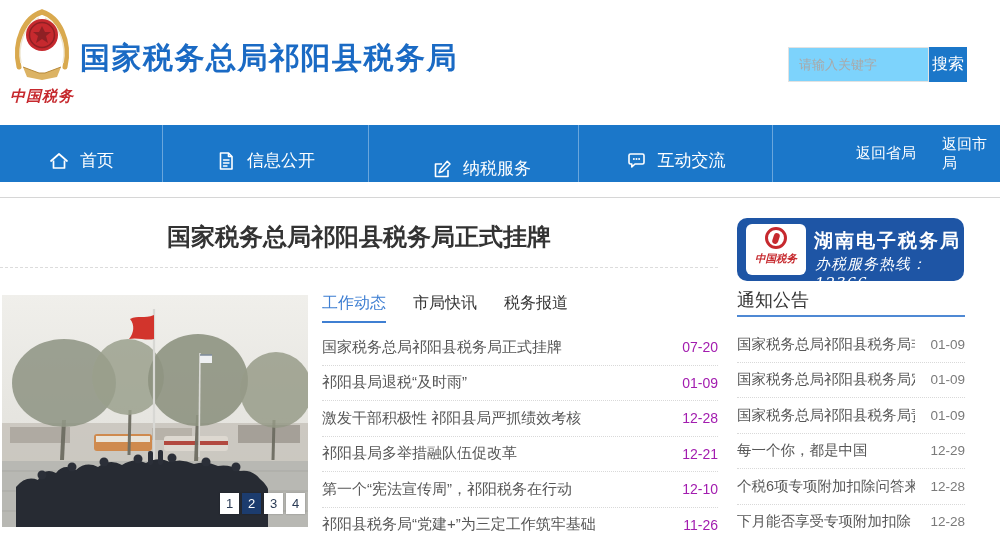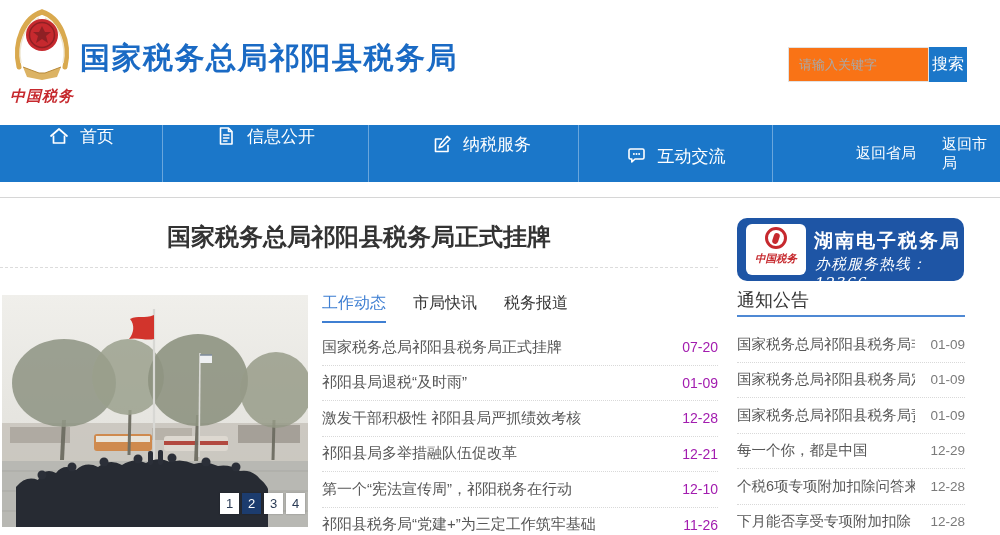--- a/index.html
+++ b/index.html
@@ -8,30 +8,30 @@
           font-family:"Liberation Sans","DejaVu Sans",sans-serif; }
 
   
   .header { position:absolute; left:0; top:0; width:1000px; height:125px; background:#fff; }
   .logo { position:absolute; left:8px; top:5px; width:68px; height:102px; text-align:center; }
   .logo-script { font-family:"DejaVu Serif",serif; font-style:italic; font-weight:bold;
                  font-size:15px; color:#c6292e; letter-spacing:1px; margin-top:-2px; }
   .site-title { position:absolute; left:80px; top:38px; font-size:30px; font-weight:bold;
                 color:#1a6ac4; letter-spacing:1.5px; }
   .search-box { position:absolute; left:788px; top:47px; display:flex; }
-  .search-input { width:141px; height:35px; border:1px solid #e2e2e2; background:#f97316;
+  .search-input { width:141px; height:35px; border:1px solid #e2e2e2; background:#7dd3fc;
                   padding:0 10px; font-size:13px; color:#333; outline:none;
                   font-family:"Liberation Sans","DejaVu Sans",sans-serif; }
   .search-input::placeholder { color:#a9a9a9; }
   .search-btn { width:38px; height:35px; background:#1b77c9; color:#fff; border:none;
                 font-size:16px; cursor:pointer; font-family:"Liberation Sans","DejaVu Sans",sans-serif; }
 
   
   .nav { position:absolute; left:0; top:125px; width:1000px; height:57px; background:#1b77c9; }
-  .nav-item { position:absolute; top:0; height:47px; display:flex; align-items:flex-start;
+  .nav-item { position:absolute; top:0; height:47px; display:flex; align-items:flex-end;
               justify-content:center; gap:10px; color:#fff; font-size:17px; cursor:pointer; }
   .nav-item svg { display:block; }
   .nav-divider { position:absolute; top:0; width:1px; height:57px; background:rgba(255,255,255,.35); }
   .nav-link { position:absolute; top:0; height:57px; display:flex; align-items:center;
               color:#fff; font-size:15px; cursor:pointer; }
   .content-divider { position:absolute; left:0; top:197px; width:1000px; height:1px; background:#d6d6d6; }
 
   
   .headline { position:absolute; left:0; top:221px; width:718px; text-align:center;
               font-size:24px; font-weight:600; color:#333; cursor:pointer; }
@@ -126,21 +126,21 @@
     </div>
     <div class="nav-divider" style="left:368px;"></div>
     <div class="nav-item" style="left:376px;width:210px;margin-top:8px;">
       <svg width="22" height="22" viewBox="0 0 22 22">
         <path d="M17,12 V18.5 H4.5 V6 H11" fill="none" stroke="#fff" stroke-width="1.6" stroke-linejoin="round"></path>
         <path d="M16.2,3.2 L19,6 L11.5,13.5 L8,14.8 L9.3,11.4 Z" fill="none" stroke="#fff" stroke-width="1.5" stroke-linejoin="round"></path>
       </svg>
       <span>纳税服务</span>
     </div>
     <div class="nav-divider" style="left:578px;"></div>
-    <div class="nav-item" style="left:578px;width:194px;margin-top:20px;">
+    <div class="nav-item" style="left:578px;width:194px;">
       <svg width="23" height="22" viewBox="0 0 23 22">
         <path d="M4,5.5 Q4,4 5.5,4 H17.5 Q19,4 19,5.5 V12.5 Q19,14 17.5,14 H10 L6.8,17 V14 H5.5 Q4,14 4,12.5 Z" fill="none" stroke="#fff" stroke-width="1.6" stroke-linejoin="round"></path>
         <circle cx="8.9" cy="9" r="1" fill="#fff"></circle>
         <circle cx="11.5" cy="9" r="1" fill="#fff"></circle>
         <circle cx="14.1" cy="9" r="1" fill="#fff"></circle>
       </svg>
       <span>互动交流</span>
     </div>
     <div class="nav-divider" style="left:772px;"></div>
     <div class="nav-link" style="left:856px;">

